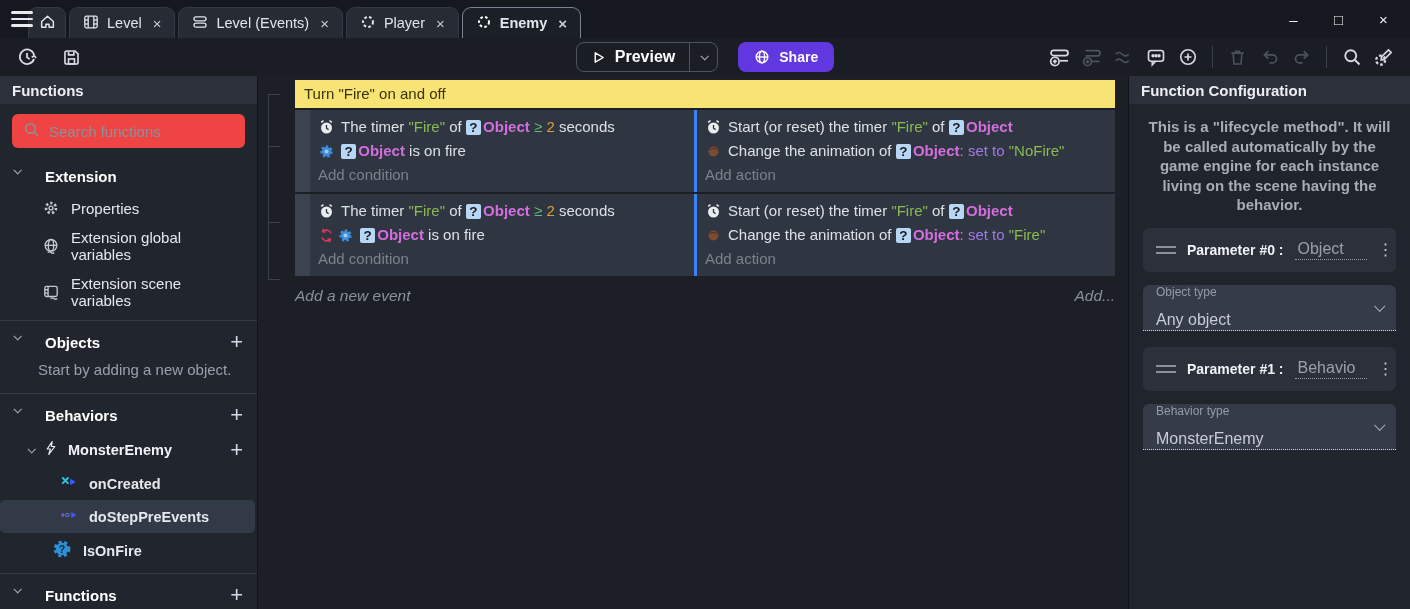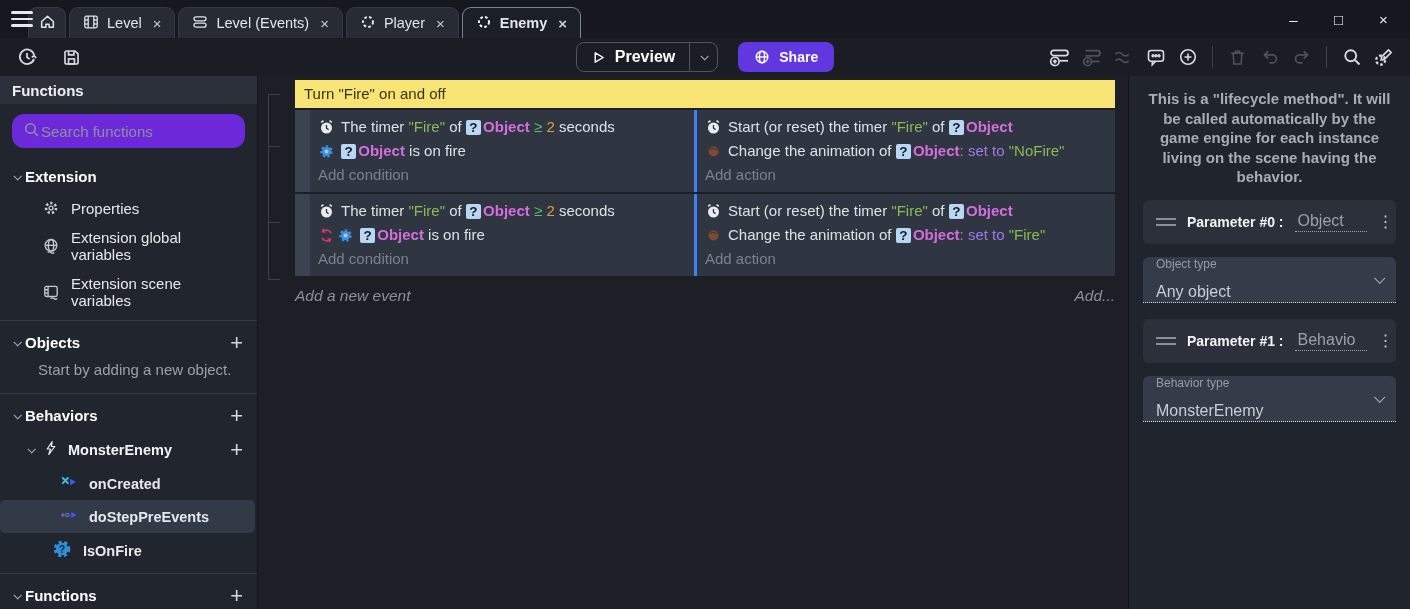--- a/index.html
+++ b/index.html
@@ -38,27 +38,27 @@
   .share-btn { background:#6137e0; height:30px; border-radius:8px; display:flex; gap:9px;
     align-items:center; padding:0 16px; color:#fff; font-weight:700; font-size:14px; cursor:pointer; }
 
   
   .content { flex:1; display:grid; grid-template-columns:258px 1fr 282px; min-height:0; }
 
   
   .sidebar { background:#21252d; border-right:1px solid #111419; overflow:hidden; font-size:15px; }
   .panel-header { height:28px; background:#2b303b; display:flex; align-items:center; padding:0 12px;
     font-size:15px; font-weight:700; color:#eceef2; }
-  .search-wrap { margin:10px 12px 12px; background:#6d28d9; border-radius:12px; height:34px;
-    display:flex; align-items:center; padding:0 11px; gap:1px; }
+  .search-wrap { margin:10px 12px 12px; background:#ef4444; border-radius:6px; height:34px;
+    display:flex; align-items:center; padding:0 11px; gap:9px; }
   .search-wrap svg { flex:none; }
   .search-wrap input { background:transparent; border:none; outline:none; color:#e8eaee; font-size:15px; width:100%;
     font-family:"Liberation Sans",sans-serif; }
   .search-wrap input::placeholder { color:#8b919c; }
-  .section-row { display:flex; align-items:center; gap:5px; padding:8px 14px; color:#fff; cursor:pointer; }
+  .section-row { display:flex; gap:25px; padding:8px 14px; color:#fff; cursor:pointer; }
   .section-label { font-weight:700; font-size:15px; }
   .add-btn { margin-left:auto; color:#d3d6e2; font-size:22px; font-weight:400; line-height:16px; cursor:pointer; }
   .item { display:flex; align-items:center; gap:11px; padding:6px 12px 6px 42px; color:#e6e8ec; cursor:pointer; }
   .item .item-icon { width:18px; height:18px; flex:none; display:inline-flex; }
   .empty-text { color:#9aa0ab; padding:2px 12px 10px 38px; }
   .divider { height:1px; background:#343a44; margin:5px 0; }
   .beh-row { display:flex; align-items:center; gap:9px; padding:8px 14px 8px 28px; color:#f0f2f5; font-weight:700; font-size:14.5px; cursor:pointer; }
   .sub-item { display:flex; align-items:center; gap:11px; padding:6px 12px 6px 60px; color:#e6e8ec; font-weight:700; font-size:14.5px; cursor:pointer; }
   .sub-item.selected { background:#323947; border-radius:5px; margin-right:2px; }
   .chev { display:inline-block; width:6px; height:6px; border-right:1.6px solid #a7adb8;
@@ -521,20 +521,23 @@
         </div>
       </div>
 
       <div class="add-event-row">
         <span>Add a new event</span>
         <span>Add...</span>
       </div>
     </main>
 
     <aside class="config">
+      <div class="panel-header">
+        <span>Function Configuration</span>
+      </div>
       <p class="desc">This is a "lifecycle method". It will be called automatically by the game engine for each instance living on the scene having the behavior.</p>
 
       <div class="param-card">
         <span class="drag"></span>
         <span class="plabel">Parameter #0 :</span>
         <span class="pvalue">Object</span>
         <span class="kebab">⋮</span>
       </div>
       <div class="type-card">
         <span class="tcol">

